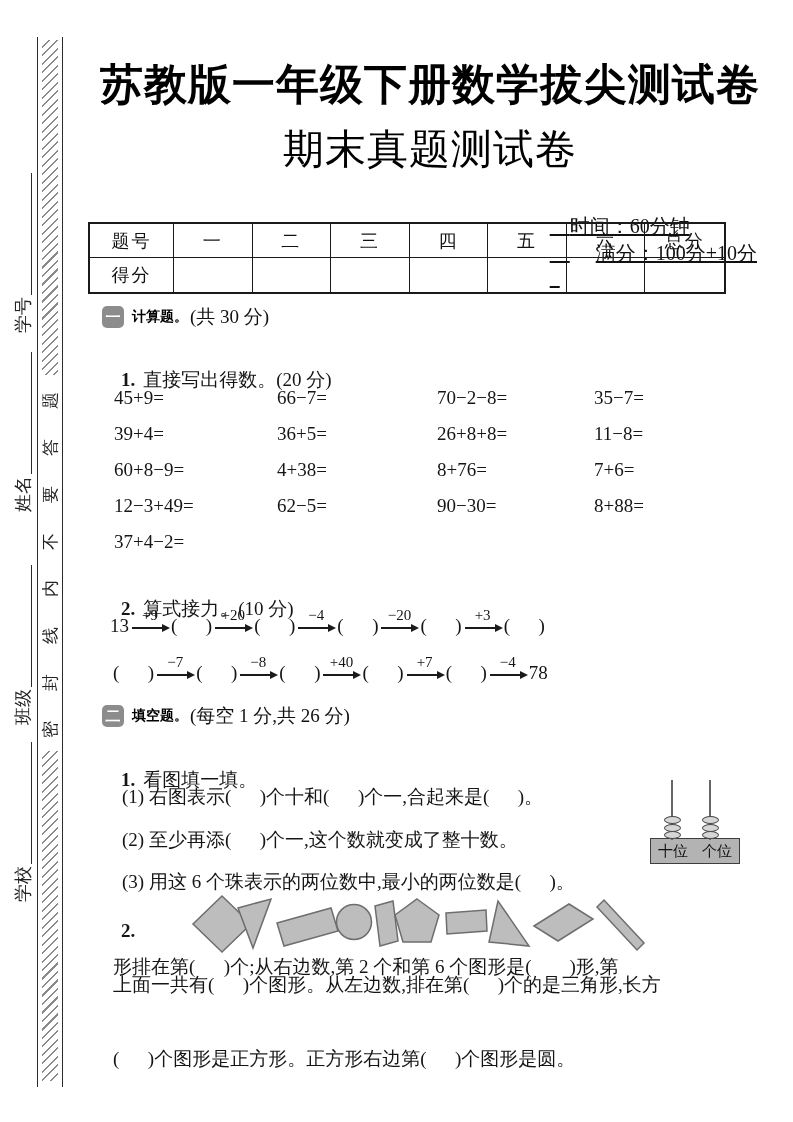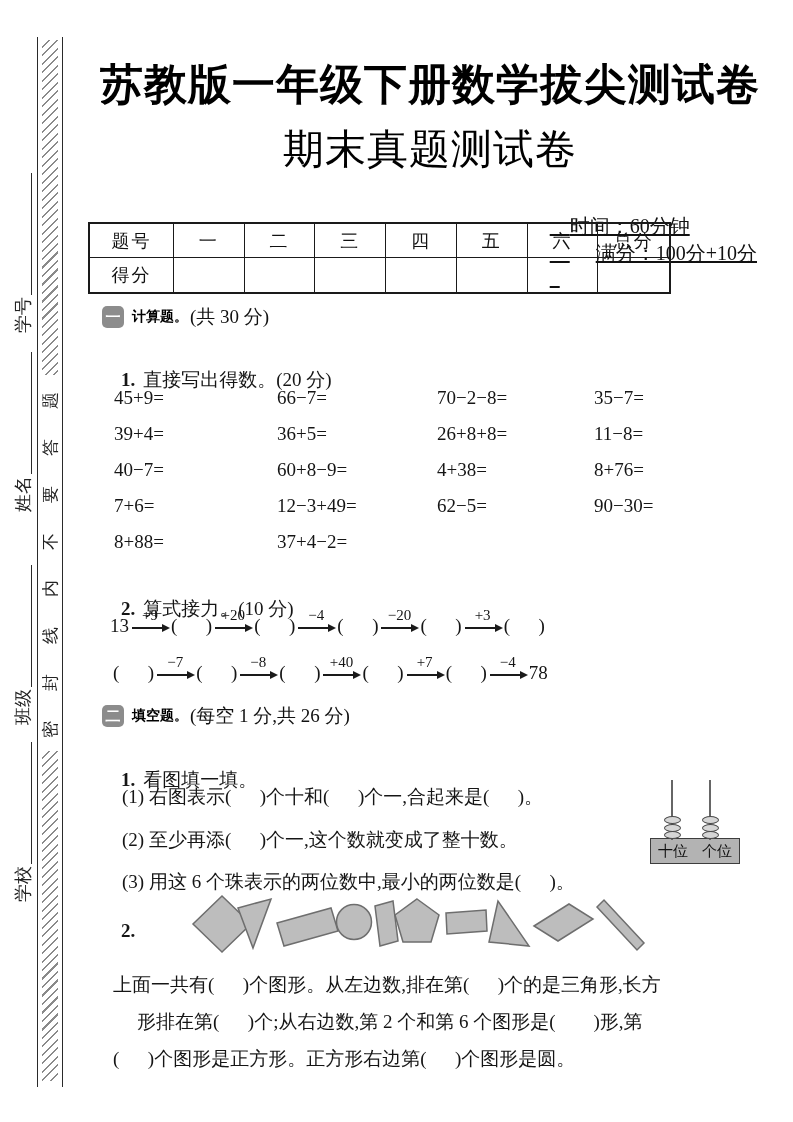--- a/index.html
+++ b/index.html
@@ -40,21 +40,21 @@
     position:absolute; left:85px; top:122px; width:690px; text-align:center;
     font-size:41px; font-weight:normal; color:#000; letter-spacing:1px; white-space:nowrap;
   }
   .meta {
     position:absolute; right:36px; top:190px; font-size:20px; color:#111; white-space:pre;text-decoration:underline;
   }
   .meta span { margin-left:26px; }
   .meta span:first-child { margin-left:0; }
   
   .score-table {
-    position:absolute; left:88px; top:222px; width:583px;
+    position:absolute; left:88px; top:222px; width:638px;
     display:grid; grid-template-columns:84px repeat(7, 1fr); grid-auto-rows:34px;
     border:2px solid #1a1a1a; box-sizing:border-box;
   }
   .score-table .cell {
     border-right:1.5px solid #1a1a1a; border-bottom:1.5px solid #1a1a1a;
     display:flex; align-items:center; justify-content:center;
     font-size:18px; letter-spacing:2px; color:#111;
   }
   .score-table .cell:nth-child(8n) { border-right:none; }
   .score-table .cell:nth-child(n+9) { border-bottom:none; }
@@ -181,21 +181,20 @@
 
   <div class="problems" id="problemsGrid">
       <div class="prob">45+9=</div>
       <div class="prob">66−7=</div>
       <div class="prob">70−2−8=</div>
       <div class="prob">35−7=</div>
       <div class="prob">39+4=</div>
       <div class="prob">36+5=</div>
       <div class="prob">26+8+8=</div>
       <div class="prob">11−8=</div>
-      <div class="prob">40−7=</div>
       <div class="prob">60+8−9=</div>
       <div class="prob">4+38=</div>
       <div class="prob">8+76=</div>
       <div class="prob">7+6=</div>
       <div class="prob">12−3+49=</div>
       <div class="prob">62−5=</div>
       <div class="prob">90−30=</div>
       <div class="prob">8+88=</div>
       <div class="prob">37+4−2=</div>
     </div>
@@ -301,16 +300,16 @@
       <circle cx="169" cy="30" r="17.5" fill="#bdbdbd" stroke="#6e6e6e" stroke-width="1.5"></circle>
       <polygon points="190,14 208,9 213,49 195,54" fill="#bdbdbd" stroke="#6e6e6e" stroke-width="1.5"></polygon>
       <polygon points="232,7 254,23 246,50 218,50 210,23" fill="#bdbdbd" stroke="#6e6e6e" stroke-width="1.5"></polygon>
       <polygon points="261,21 301,18 302,39 262,42" fill="#bdbdbd" stroke="#6e6e6e" stroke-width="1.5"></polygon>
       <polygon points="313,9 304,50 344,54" fill="#bdbdbd" stroke="#6e6e6e" stroke-width="1.5"></polygon>
       <polygon points="349,34 384,12 408,27 373,49" fill="#bdbdbd" stroke="#6e6e6e" stroke-width="1.5"></polygon>
       <polygon points="412,15 419,8 459,51 452,58" fill="#bdbdbd" stroke="#6e6e6e" stroke-width="1.5"></polygon>
     </svg>
 
   <div class="fill-item" style="left:113px; top:972px;">上面一共有(      )个图形。从左边数,排在第(      )个的是三角形,长方</div>
-  <div class="fill-item" style="left:113px; top:1009px;margin-left:24px;">形排在第(      )个;从右边数,第 2 个和第 6 个图形是(        )形,第</div>
+  <div class="fill-item" style="left:113px; top:954px;">形排在第(      )个;从右边数,第 2 个和第 6 个图形是(        )形,第</div>
   <div class="fill-item" style="left:113px; top:1046px;">(      )个图形是正方形。正方形右边第(      )个图形是圆。</div>
 
 </div>
 
 </body></html>

